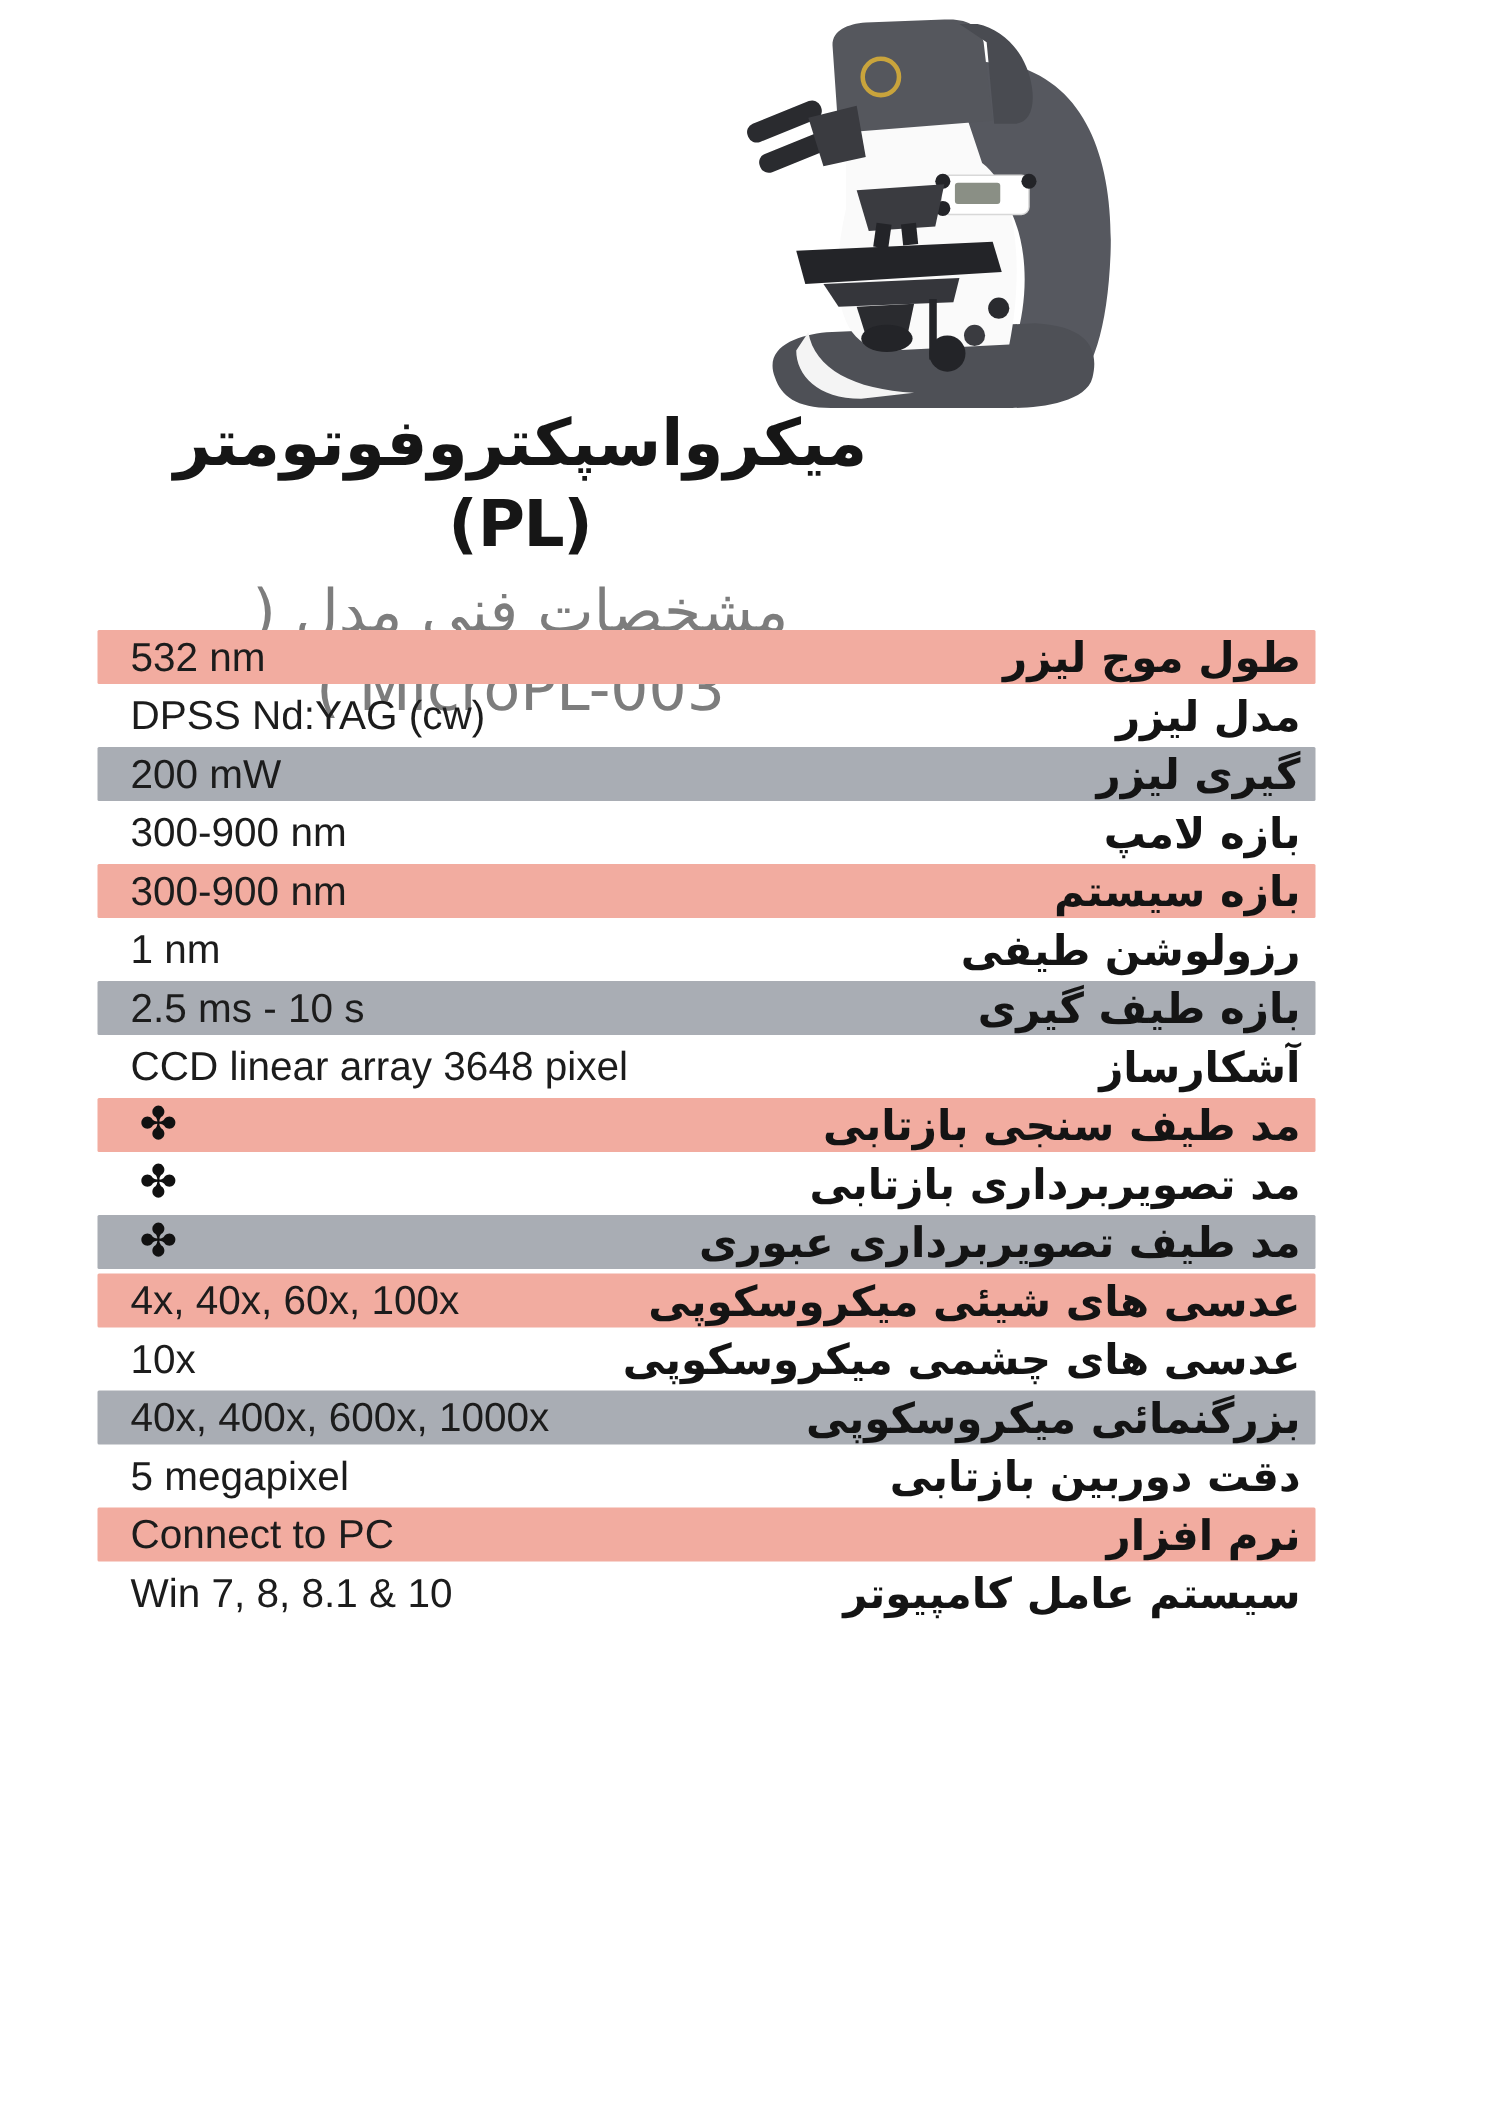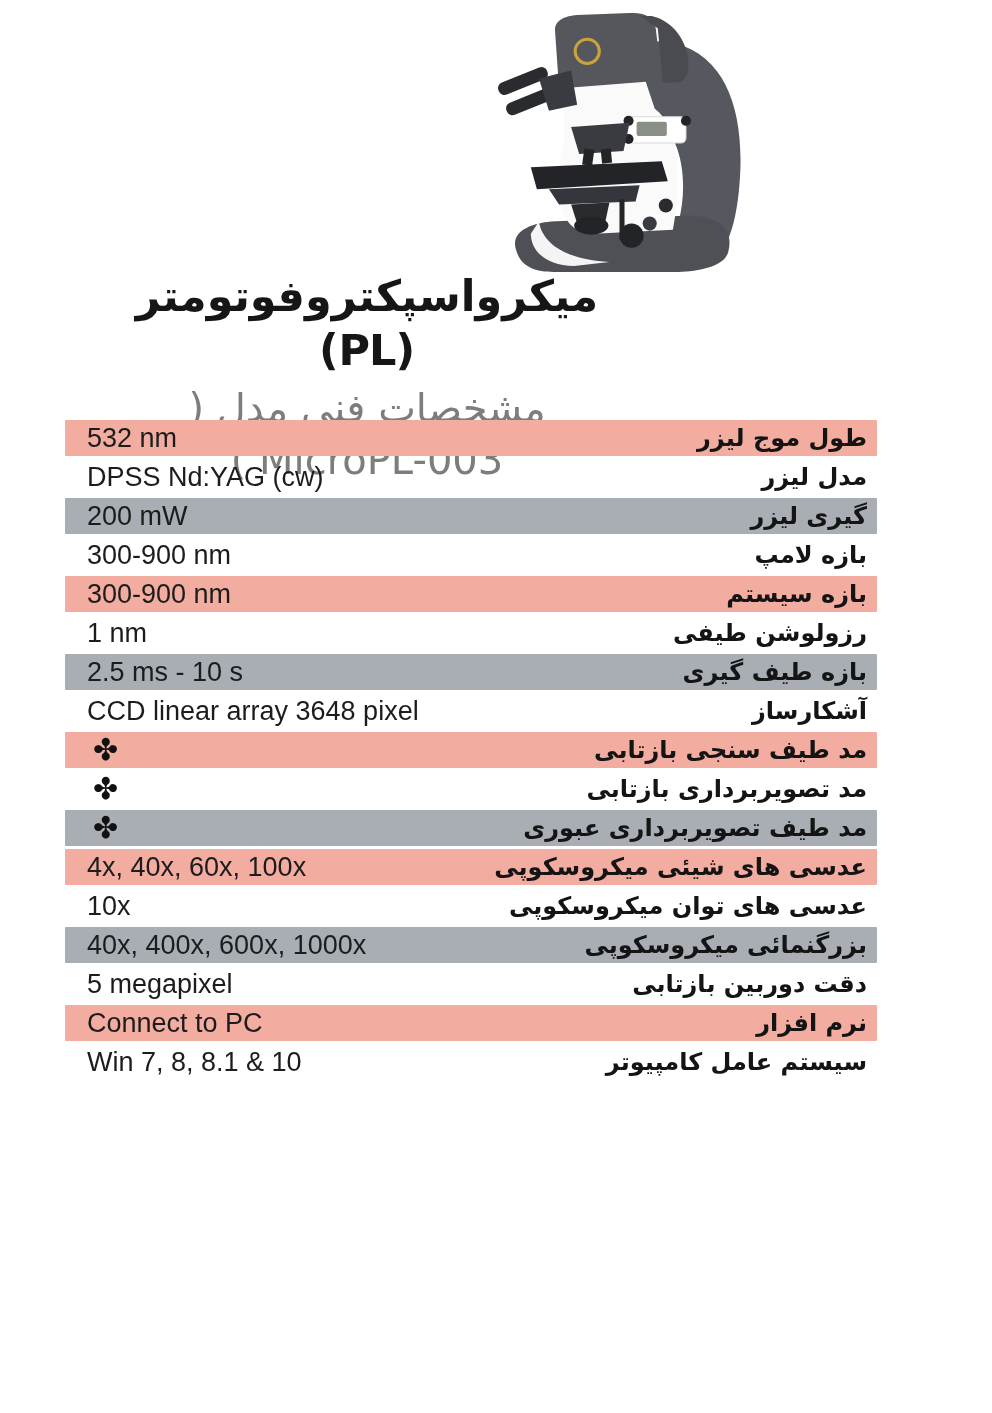--- a/index.html
+++ b/index.html
@@ -5,21 +5,21 @@
   html,body{margin:0;padding:0;}
   body{
     width:992px;height:1413px;position:relative;background:#ffffff;
     font-family:"DejaVu Sans","Liberation Sans",sans-serif;
     overflow:hidden;
   }
   .microscope{
     position:absolute;left:478px;top:8px;width:288px;height:270px;
   }
   .header{
-    position:absolute;left:112px;top:270px;width:510px;text-align:center;
+    position:absolute;left:92px;top:270px;width:510px;text-align:center;
   }
   .title{
     margin:0;font-size:43px;font-weight:bold;color:#161616;line-height:1.25;
     letter-spacing:-1px;
   }
   .subtitle{
     margin:4px 0 0 0;font-size:40px;font-weight:normal;color:#7d7d7d;line-height:1.3;
   }
   .spec-table{
     position:absolute;left:65px;top:420px;width:812px;
@@ -34,21 +34,21 @@
   .bg-white{background:transparent;}
   .value{
     font-family:"Liberation Sans","DejaVu Sans",sans-serif;
     font-size:27px;color:#1c1c1c;white-space:nowrap;
   }
   .value.check{
     font-family:"DejaVu Sans",sans-serif;
     font-size:30px;line-height:1;color:#111111;padding-left:6px;
   }
   .label{
-    font-size:24px;font-weight:bold;color:#141414;white-space:nowrap;
+    font-size:28px;font-weight:bold;color:#141414;white-space:nowrap;
     text-align:right;
   }
 </style>
 </head>
 <body>
 
 <div class="microscope">
   <svg viewBox="0 0 285 268" width="288" height="270" xmlns="http://www.w3.org/2000/svg">
 
     <path d="M150 30 L195 35 C245 48 262 100 260 160 C258 210 248 240 232 252 L180 252 C210 215 215 130 170 105 L150 95 Z" fill="#56585F"></path>
@@ -161,21 +161,21 @@
   </div>
 
 
   <div class="row bg-salmon">
     <div class="value">4x, 40x, 60x, 100x</div>
     <div class="label" dir="rtl">عدسی های شیئی میکروسکوپی</div>
   </div>
 
   <div class="row bg-white">
     <div class="value">10x</div>
-    <div class="label" dir="rtl">عدسی های توان میکروسکوپی</div>
+    <div class="label" dir="rtl">عدسی های چشمی میکروسکوپی</div>
   </div>
 
   <div class="row bg-gray">
     <div class="value">40x, 400x, 600x, 1000x</div>
     <div class="label" dir="rtl">بزرگنمائی میکروسکوپی</div>
   </div>
 
   <div class="row bg-white">
     <div class="value">5 megapixel</div>
     <div class="label" dir="rtl">دقت دوربین بازتابی</div>

